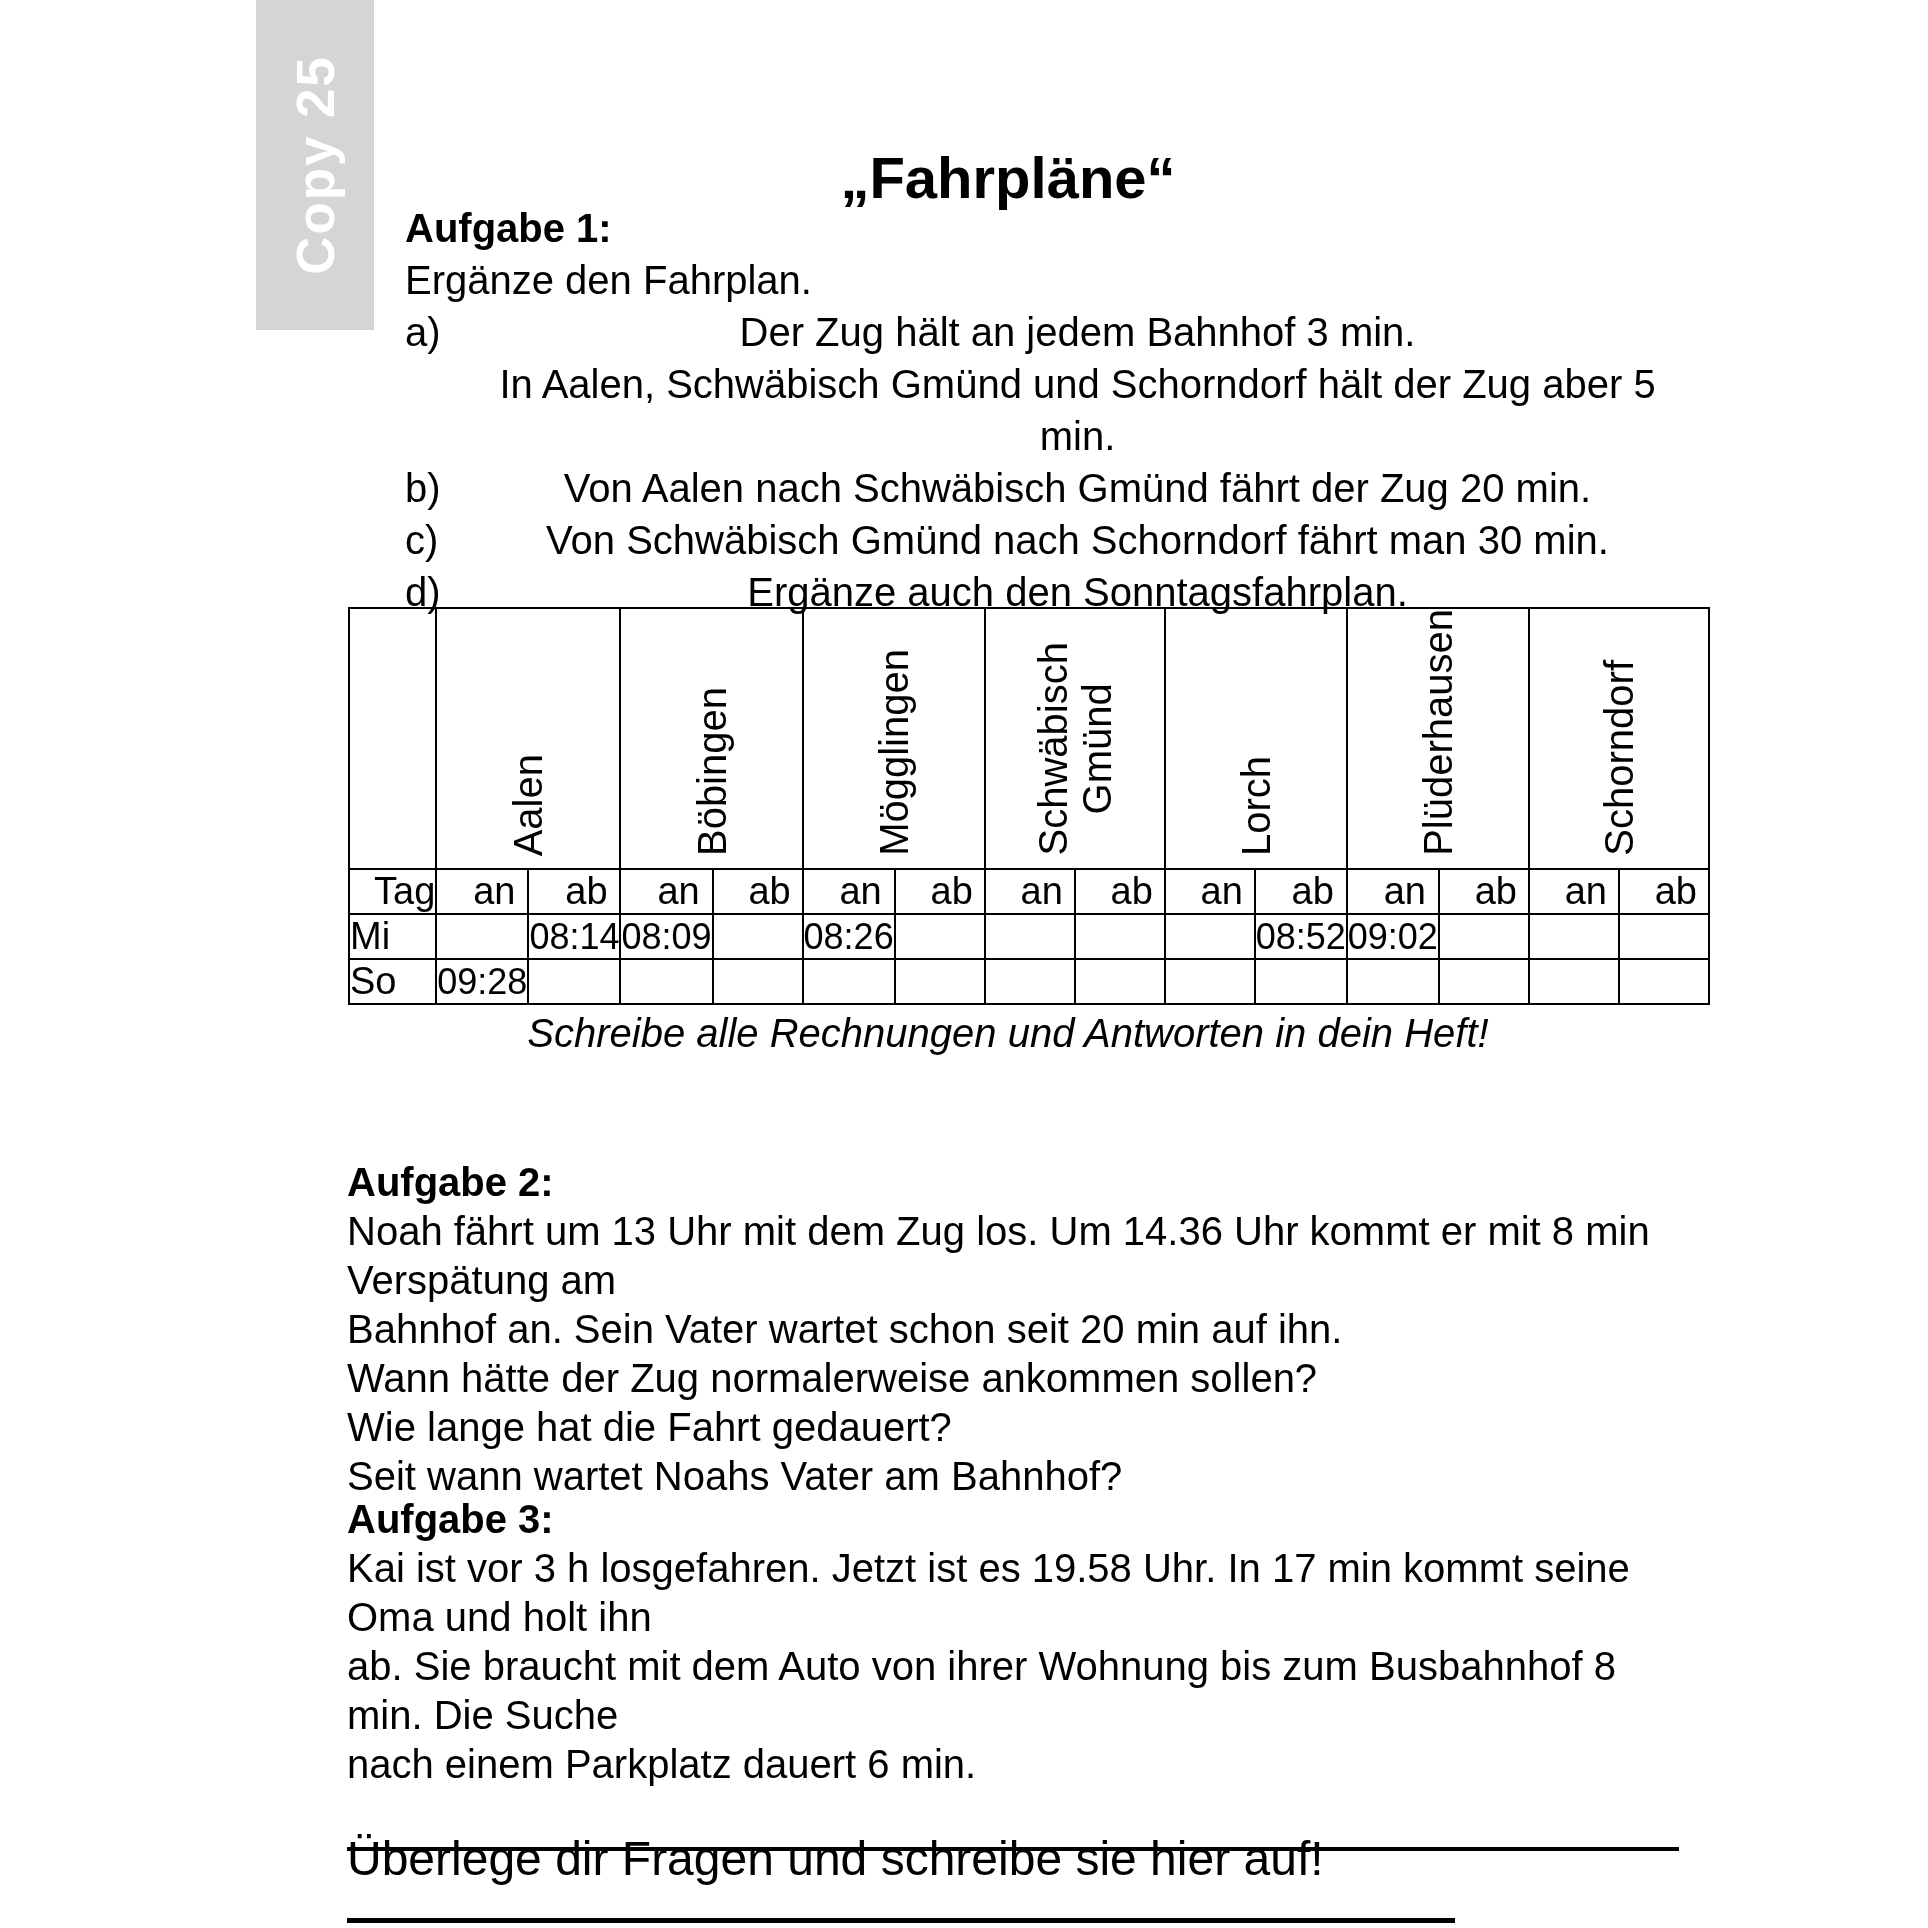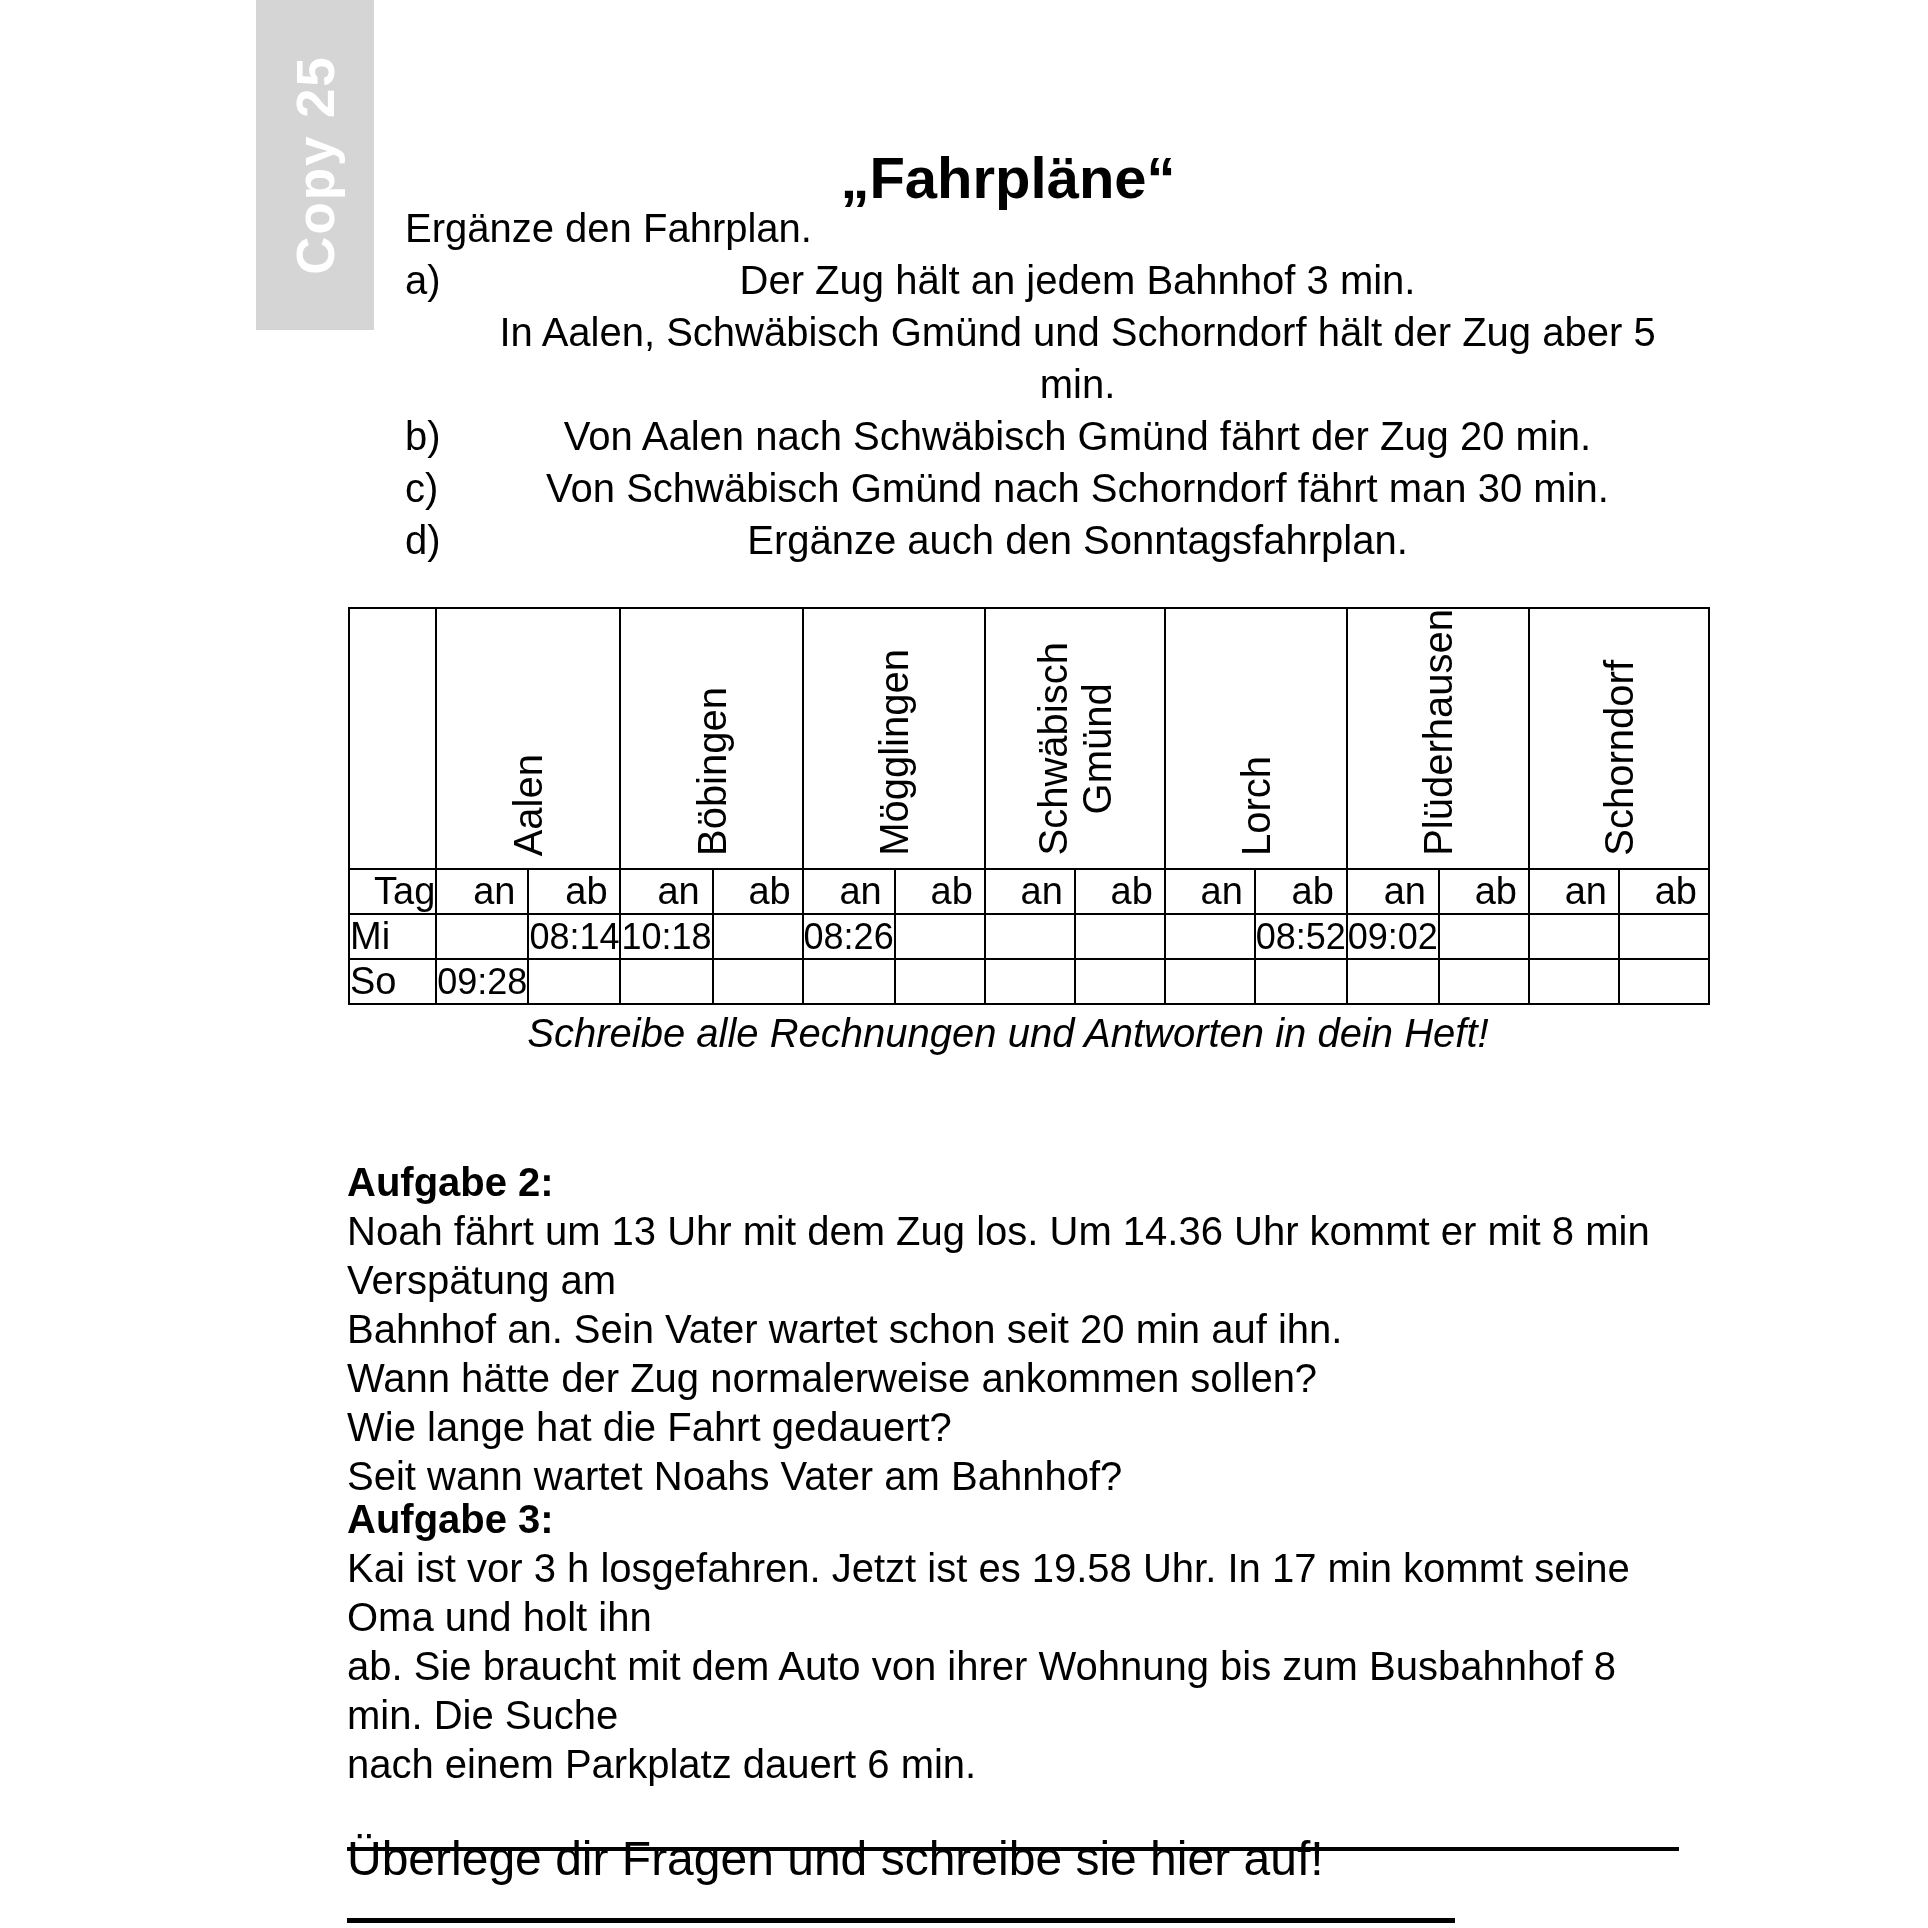--- a/index.html
+++ b/index.html
@@ -101,20 +101,21 @@
 
 <div class="page">
 
   <div class="copy-tab">
     <span class="copy-label">Copy 25</span>
   </div>
 
   <div class="title">„Fahrpläne“</div>
 
   <div class="task1">
+    <div class="bold-head">Aufgabe 1:</div>
     <div>Ergänze den Fahrplan.</div>
     <div class="list-item">
       <div class="lbl">a)</div>
       <div class="txt">
         <div>Der Zug hält an jedem Bahnhof 3 min.</div>
         <div>In Aalen, Schwäbisch Gmünd und Schorndorf hält der Zug aber 5 min.</div>
       </div>
     </div>
     <div class="list-item">
       <div class="lbl">b)</div>
@@ -175,21 +176,21 @@
         <th>ab</th>
         <th>an</th>
         <th>ab</th>
         <th>an</th>
         <th>ab</th>
       </tr>
       <tr class="data-row">
         <td class="day-cell">Mi</td>
         <td></td>
         <td>08:14</td>
-        <td>10:18</td>
+        <td>08:09</td>
         <td></td>
         <td>08:26</td>
         <td></td>
         <td></td>
         <td></td>
         <td></td>
         <td>08:52</td>
         <td>09:02</td>
         <td></td>
         <td></td>

